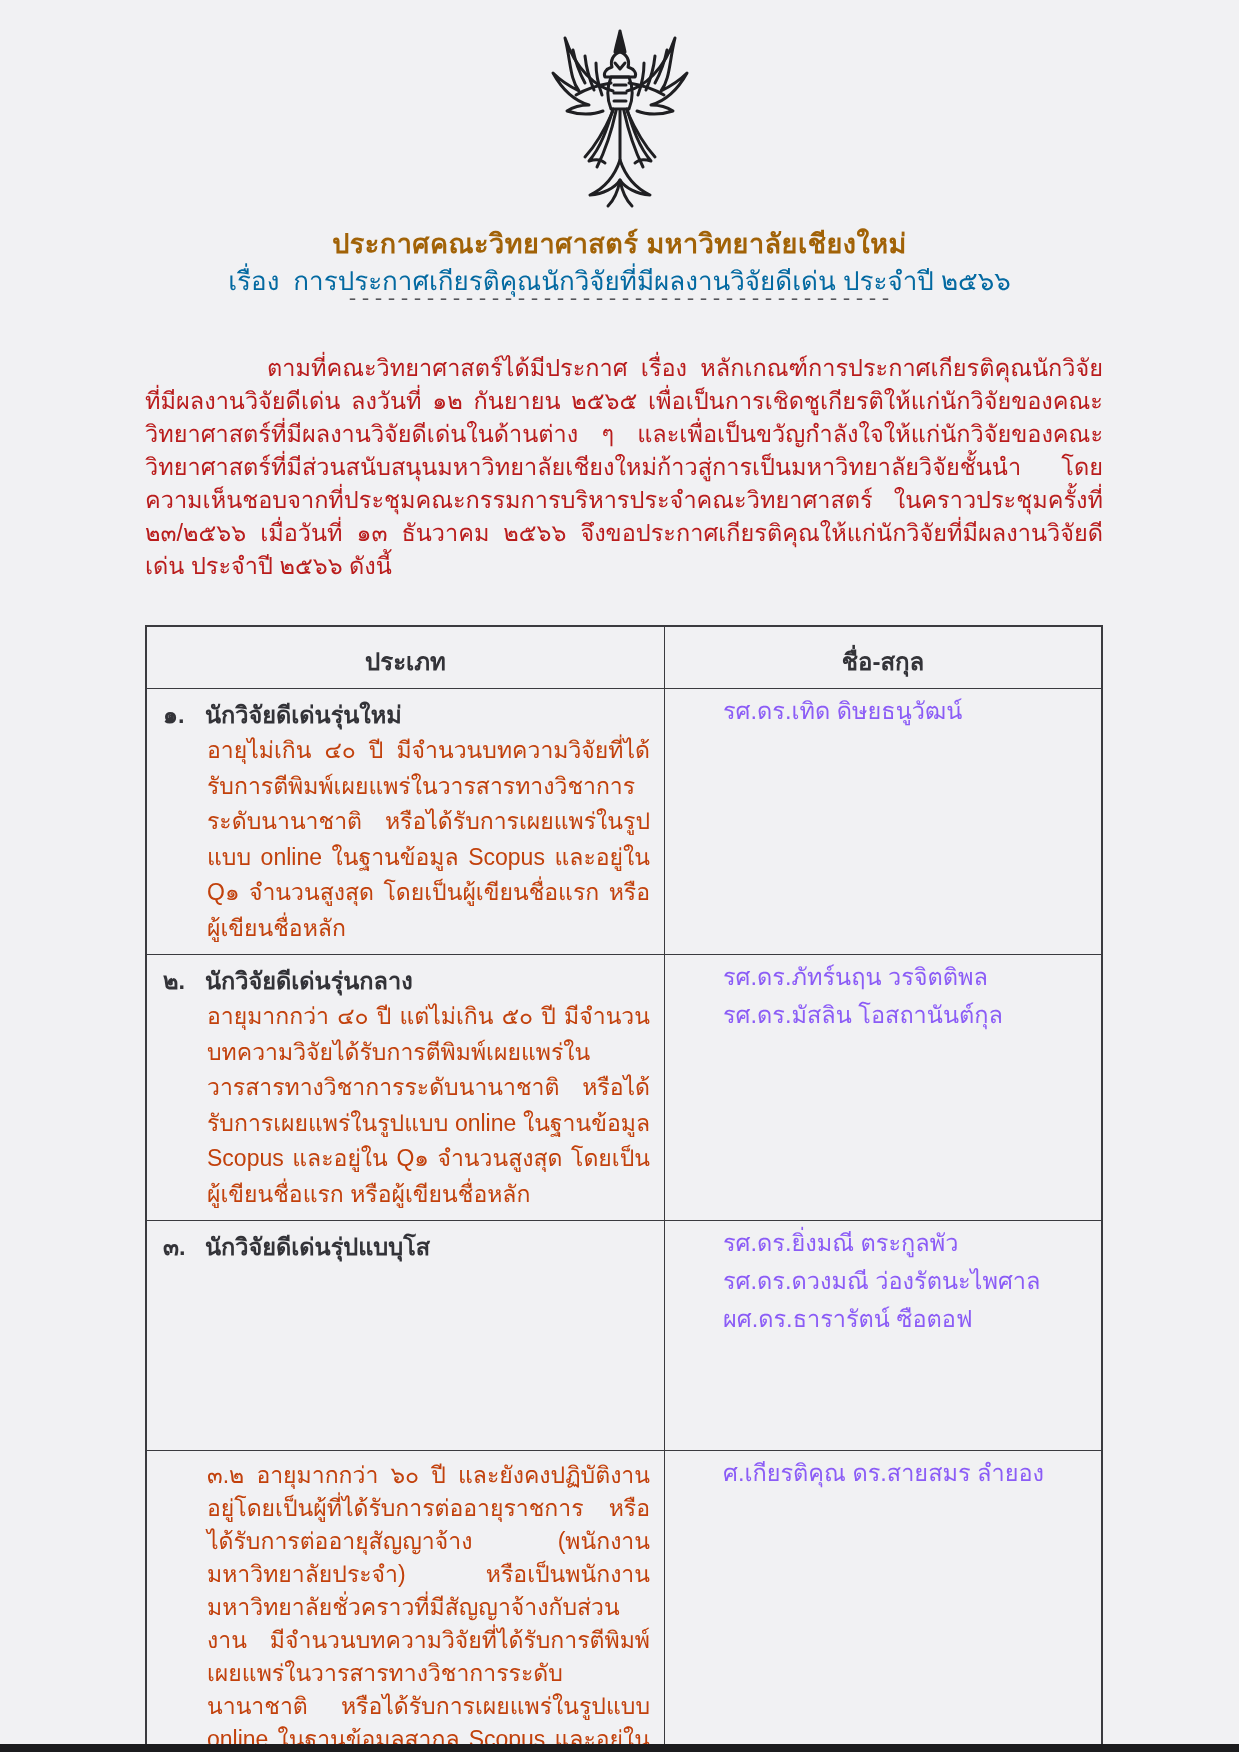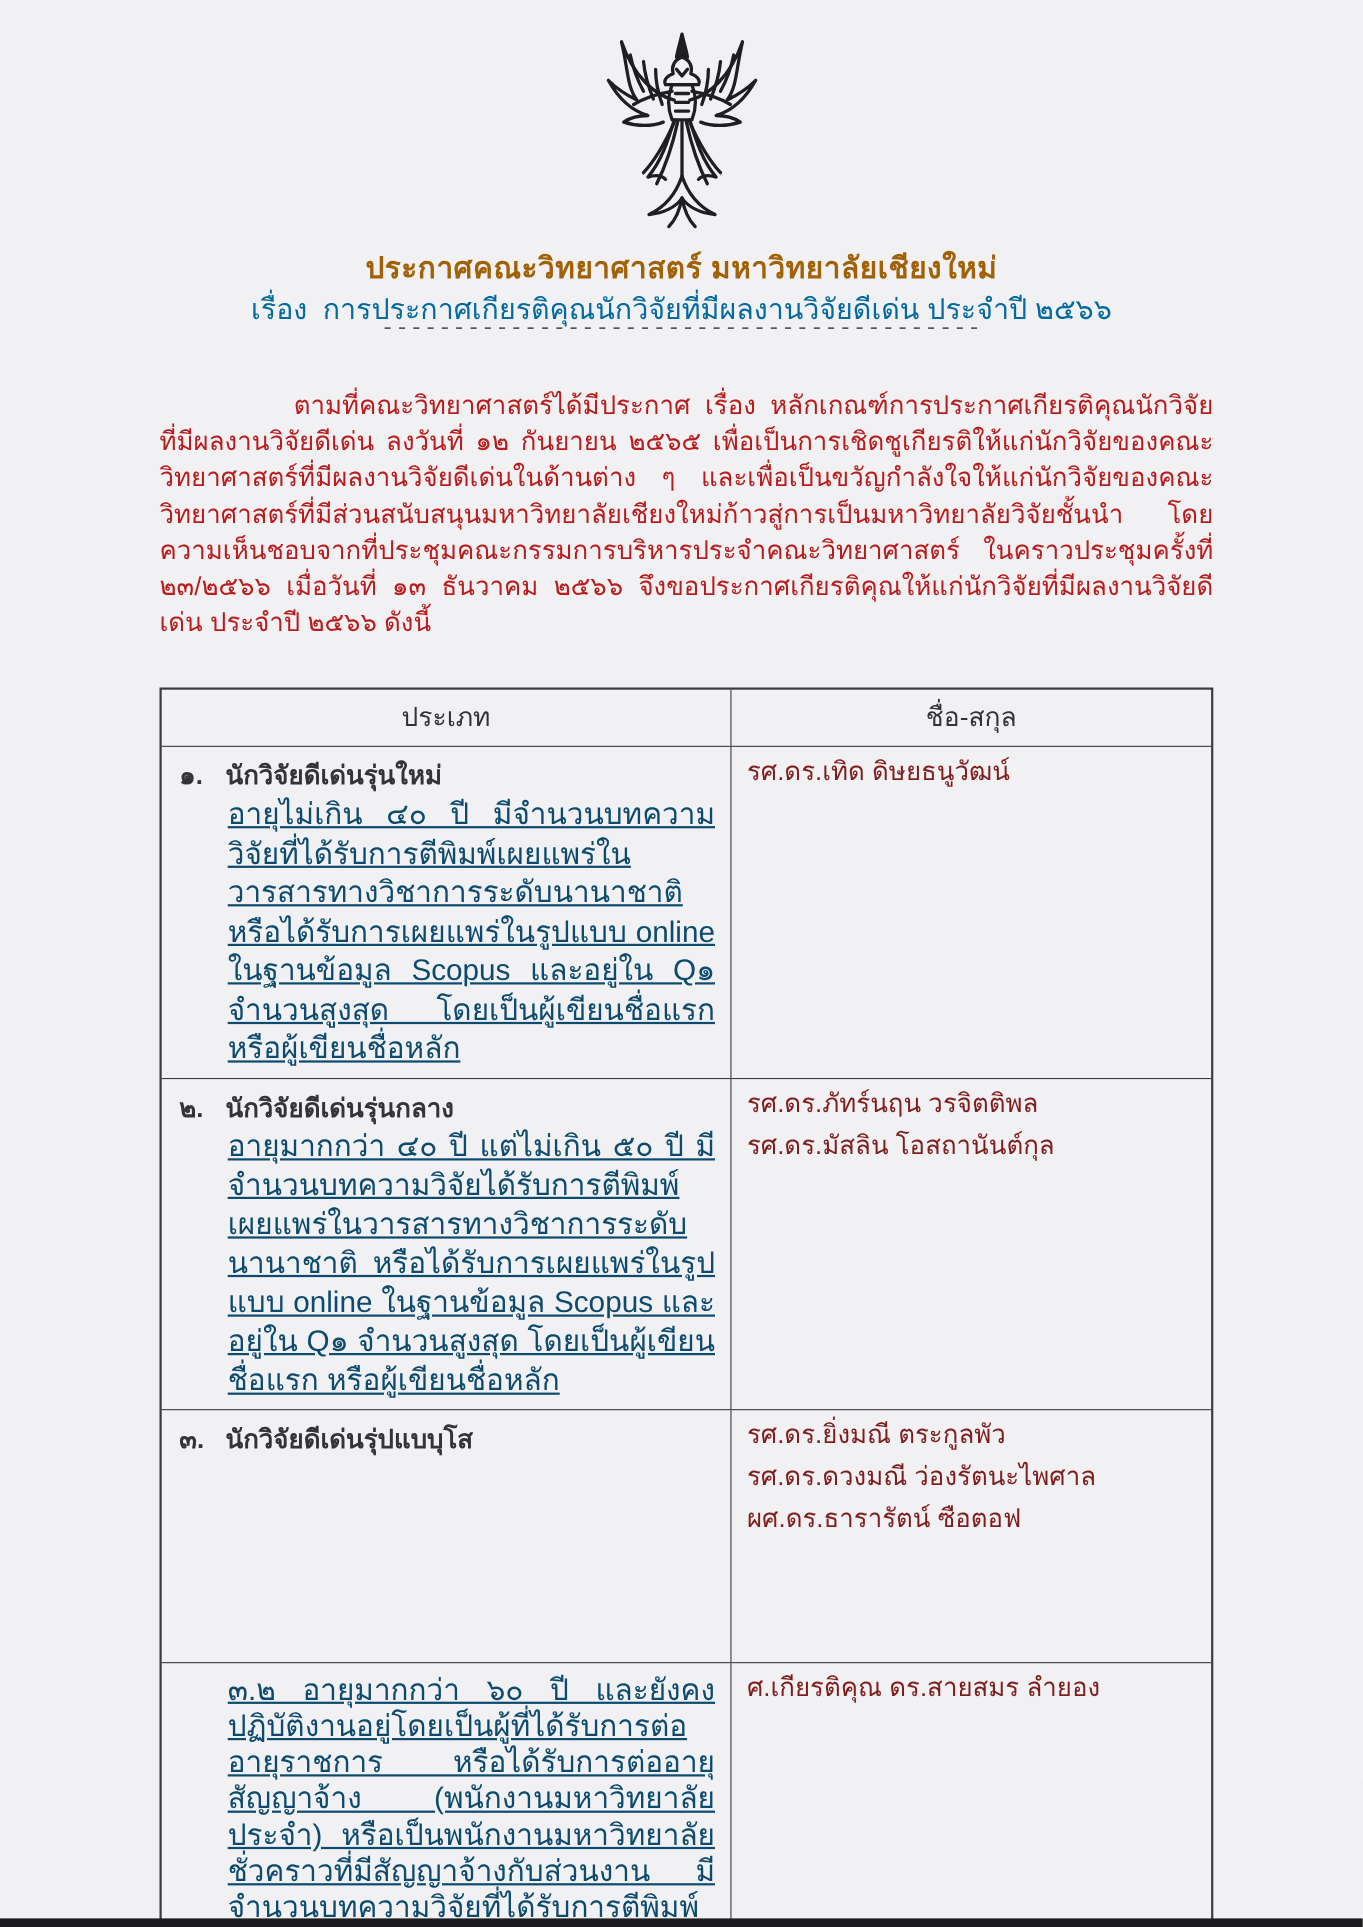--- a/index.html
+++ b/index.html
@@ -84,49 +84,49 @@
   .t-row {
     display: grid;
     grid-template-columns: 518px 1fr;
     border-top: 1px solid #3b3b3f;
   }
   .t-row.header { border-top: none; }
   .t-cell { padding: 4px 14px 8px 14px; }
   .t-cell.left { border-right: 1px solid #3b3b3f; }
   .t-row.header .t-cell {
     text-align: center;
-    font-weight: normal;
+    font-weight: bold;
     font-size: 24px;
-    padding: 5px 0 7px 0;
+    padding: 15px 0 7px 0;
     color: #333338;
   }
   .cat-head {
     display: flex;
     align-items: baseline;
     font-weight: bold;
     font-size: 23.5px;
     color: #333338;
     padding-top: 3px;
   }
   .cat-number { width: 44px; flex: 0 0 44px; padding-left: 2px; }
   .cat-desc {
-    font-size: 27px;
+    font-size: 23px;
     line-height: 35.5px;
     text-align: justify;
     padding-left: 46px;
-    color: #0c4a6e;
-    text-decoration: underline;
+    color: #c2410c;
   }
   .row4 .cat-desc { line-height: 33px; padding-top: 4px; }
   .names { padding-top: 3px; }
   .name-line {
     font-size: 23.5px;
     line-height: 38px;
-    color: #7f1d1d;
+    color: #8b5cf6;
     white-space: nowrap;
+    margin-left: 44px;
   }
   .mh-r1 { min-height: 214px; }
   .mh-r2 { min-height: 223px; }
   .mh-r3 { min-height: 230px; }
   .mh-r4 { min-height: 262px; }
 
   .scan-edge-bottom {
     position: absolute;
     left: 0;
     bottom: 0;

